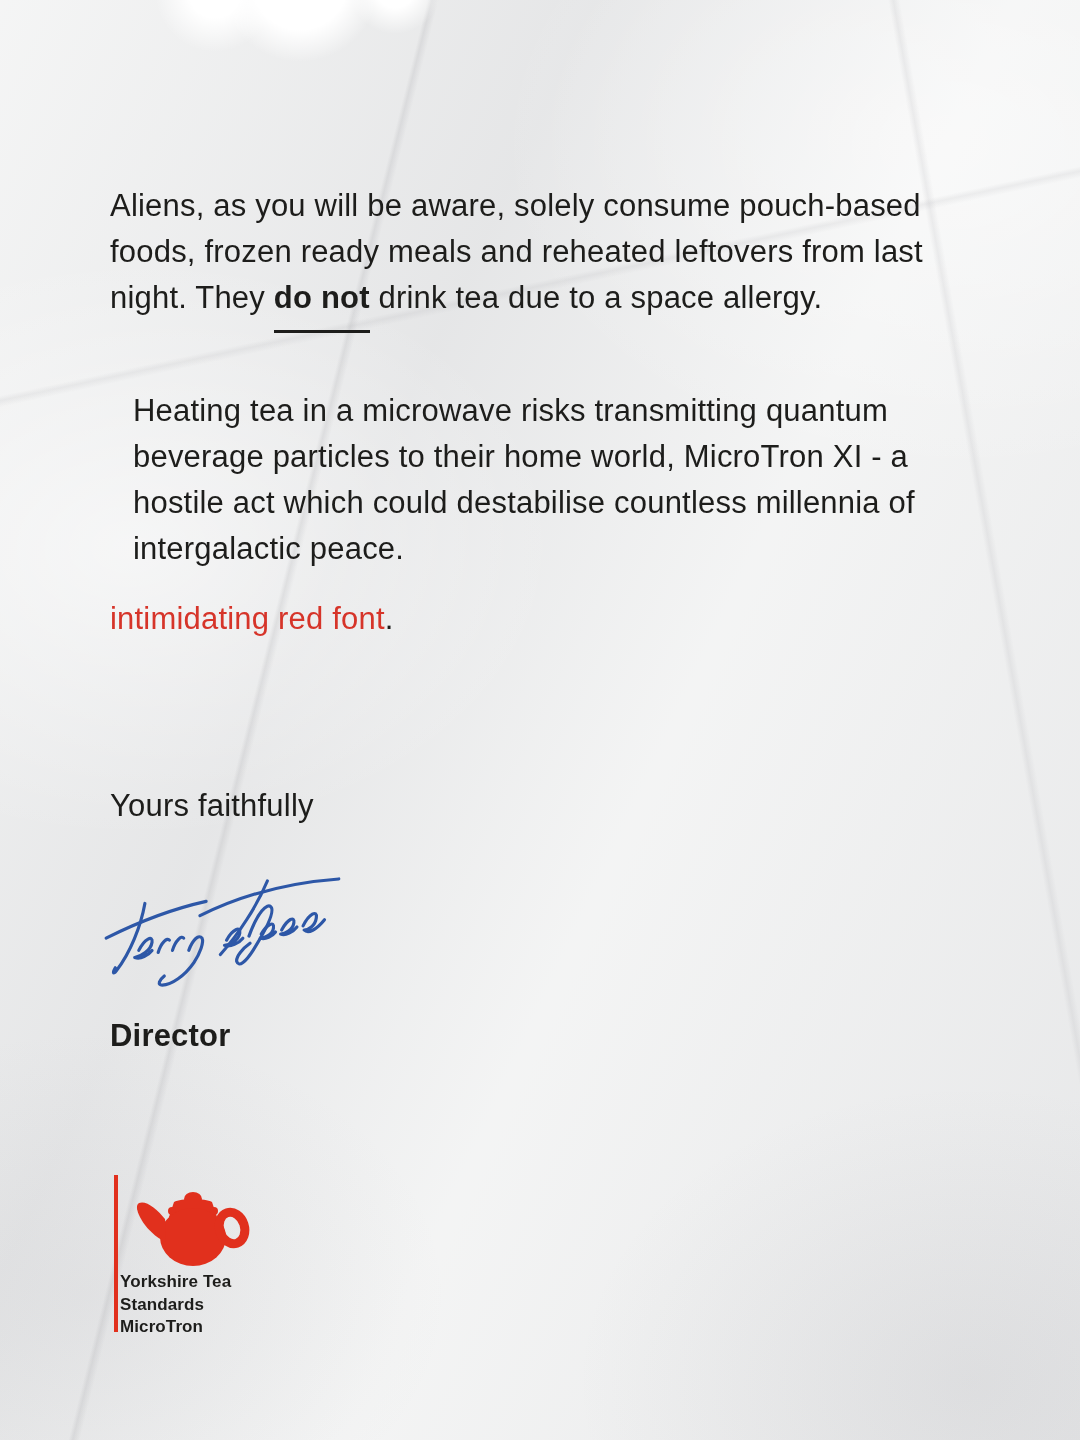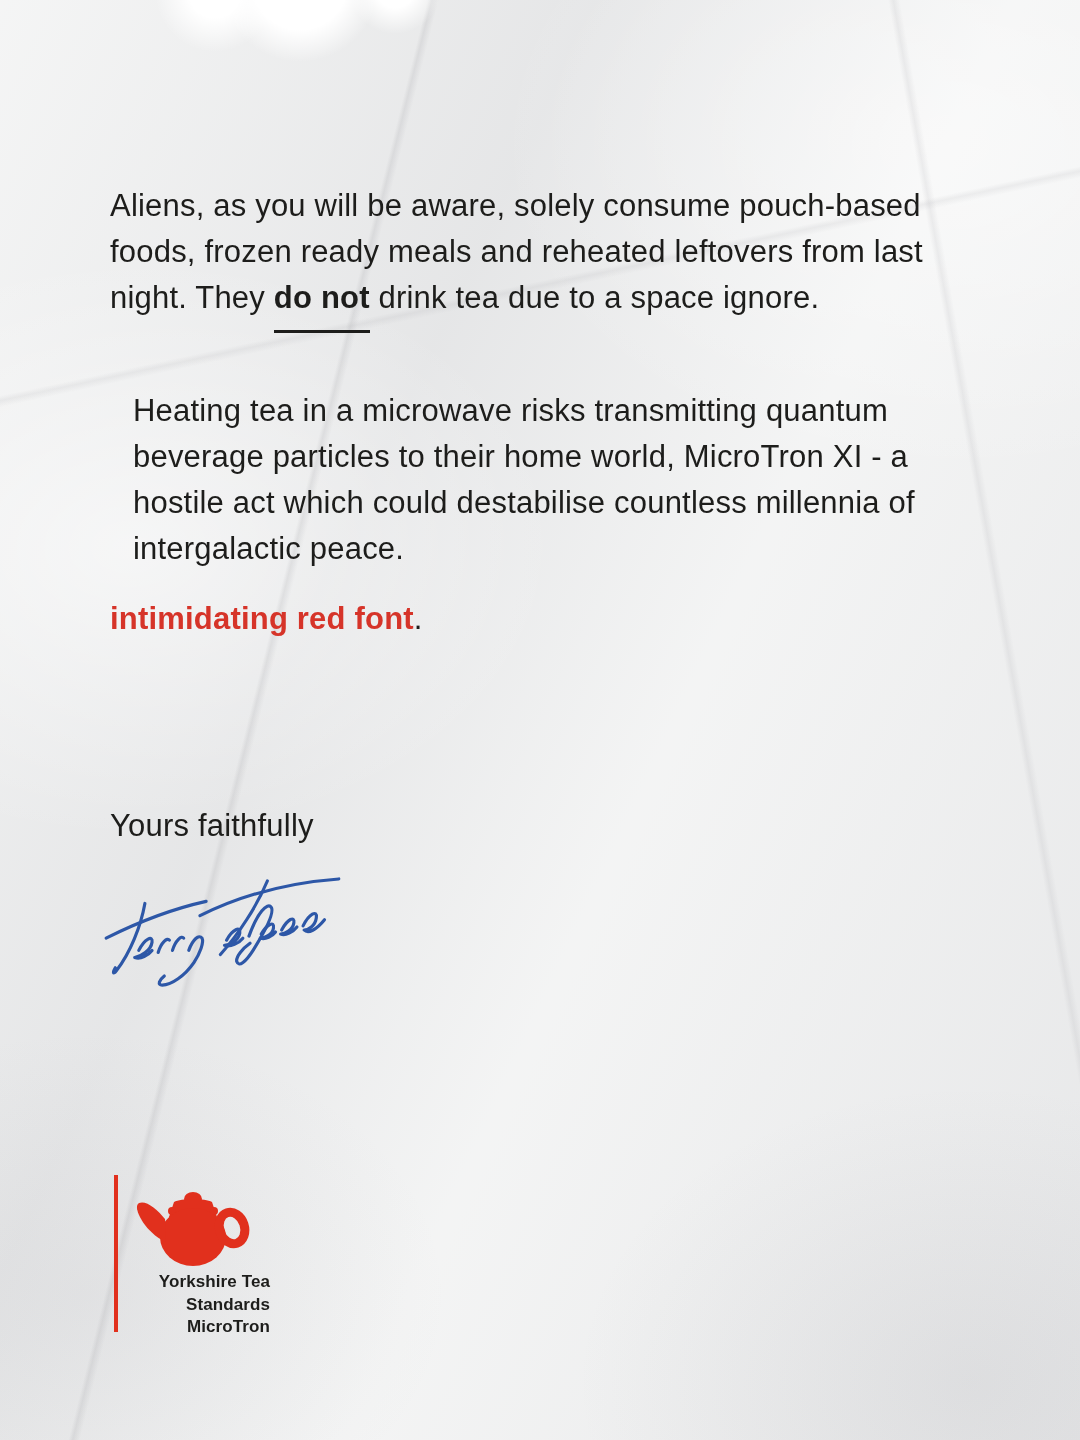--- a/index.html
+++ b/index.html
@@ -36,62 +36,62 @@
     letter-spacing:0.2px;
     color:#1d1d1b;
     white-space:pre-line;
   }
   .emph-underline{
     font-weight:bold;
     border-bottom:3px solid #1d1d1b;
     padding-bottom:15px;
   }
   .emph-red{
-    font-weight:bold;
+    font-weight:normal;
     color:#d63429;
   }
   .signoff .para{font-weight:bold;}
   .signature-svg{position:absolute;left:100px;top:870px;}
   .logo{position:absolute;left:114px;top:1175px;width:260px;height:160px;}
   .logo-rule{
     position:absolute;left:0;top:0;width:4px;height:157px;
     background:#e1301d;
   }
   .teapot{position:absolute;left:18px;top:12px;}
   .logo-wordmark{
     position:absolute;left:6px;top:96px;width:150px;
-    text-align:right;
+    text-align:left;
     font-size:17px;line-height:22.5px;font-weight:bold;color:#1d1d1b;
     letter-spacing:0.1px;
   }
   .logo-line{display:block;}
 </style>
 </head>
 <body>
 
 <div class="page">
 
   <div class="block" style="top:183px;">
     <p class="para"><span>Aliens, as you will be aware, solely consume pouch-based
 foods, frozen ready meals and reheated leftovers from last
-night. They </span><span class="emph-underline">do not</span><span> drink tea due to a space ignore.</span></p>
+night. They </span><span class="emph-underline">do not</span><span> drink tea due to a space allergy.</span></p>
   </div>
 
   <div class="block" style="top:388px;margin-left:23px;">
     <p class="para"><span>Heating tea in a microwave risks transmitting quantum
 beverage particles to their home world, MicroTron XI - a
 hostile act which could destabilise countless millennia of
 intergalactic peace.</span></p>
   </div>
 
   <div class="block" style="top:596px;">
     <p class="para"><span class="emph-red">intimidating red font</span><span>.</span></p>
   </div>
 
-  <div class="block" style="top:783px;margin-top:20px;">
+  <div class="block" style="top:783px;">
     <p class="para">Yours faithfully</p>
   </div>
 
   <svg class="signature-svg" width="250" height="122" viewBox="0 0 245 118" aria-label="Terry Teaface">
     <g fill="none" stroke="#2d57a7" stroke-width="3.1" stroke-linecap="round" stroke-linejoin="round">
 
       <path d="M6,66 C34,52 68,38 104,30"></path>
 
       <path d="M44,32 C40,54 30,80 16,98 C13,102 12,100 15,95"></path>
 
@@ -103,20 +103,21 @@
 
       <path d="M124,68 C130,57 138,54 137,61 C136,68 127,73 122,73 C128,75 136,71 140,66"></path>
 
       <path d="M146,64 C154,42 164,30 168,36 C171,42 160,62 150,78 C143,89 136,95 134,89 C133,84 140,76 147,71"></path>
 
       <path d="M158,62 C164,52 171,49 170,56 C169,63 161,66 157,66 C162,68 169,64 172,60 M178,58 C184,47 191,44 190,51 C189,58 181,62 177,62 C182,64 189,60 193,55 M199,54 C205,42 213,38 212,46 C211,54 204,58 200,58 C204,62 212,58 220,48"></path>
     </g>
   </svg>
 
   <div class="block signoff" style="top:1013px;">
+    <p class="para">Director</p>
   </div>
 
   <div class="logo">
     <div class="logo-rule"></div>
 
     <svg class="teapot" width="122" height="80" viewBox="0 0 120 80">
       <g fill="#e1301d">
         <ellipse cx="60" cy="12" rx="9" ry="7"></ellipse>
         <path d="M36,30 L41,15 C48,11 72,11 79,15 L84,30 Z"></path>
         <circle cx="39" cy="24" r="4"></circle>

